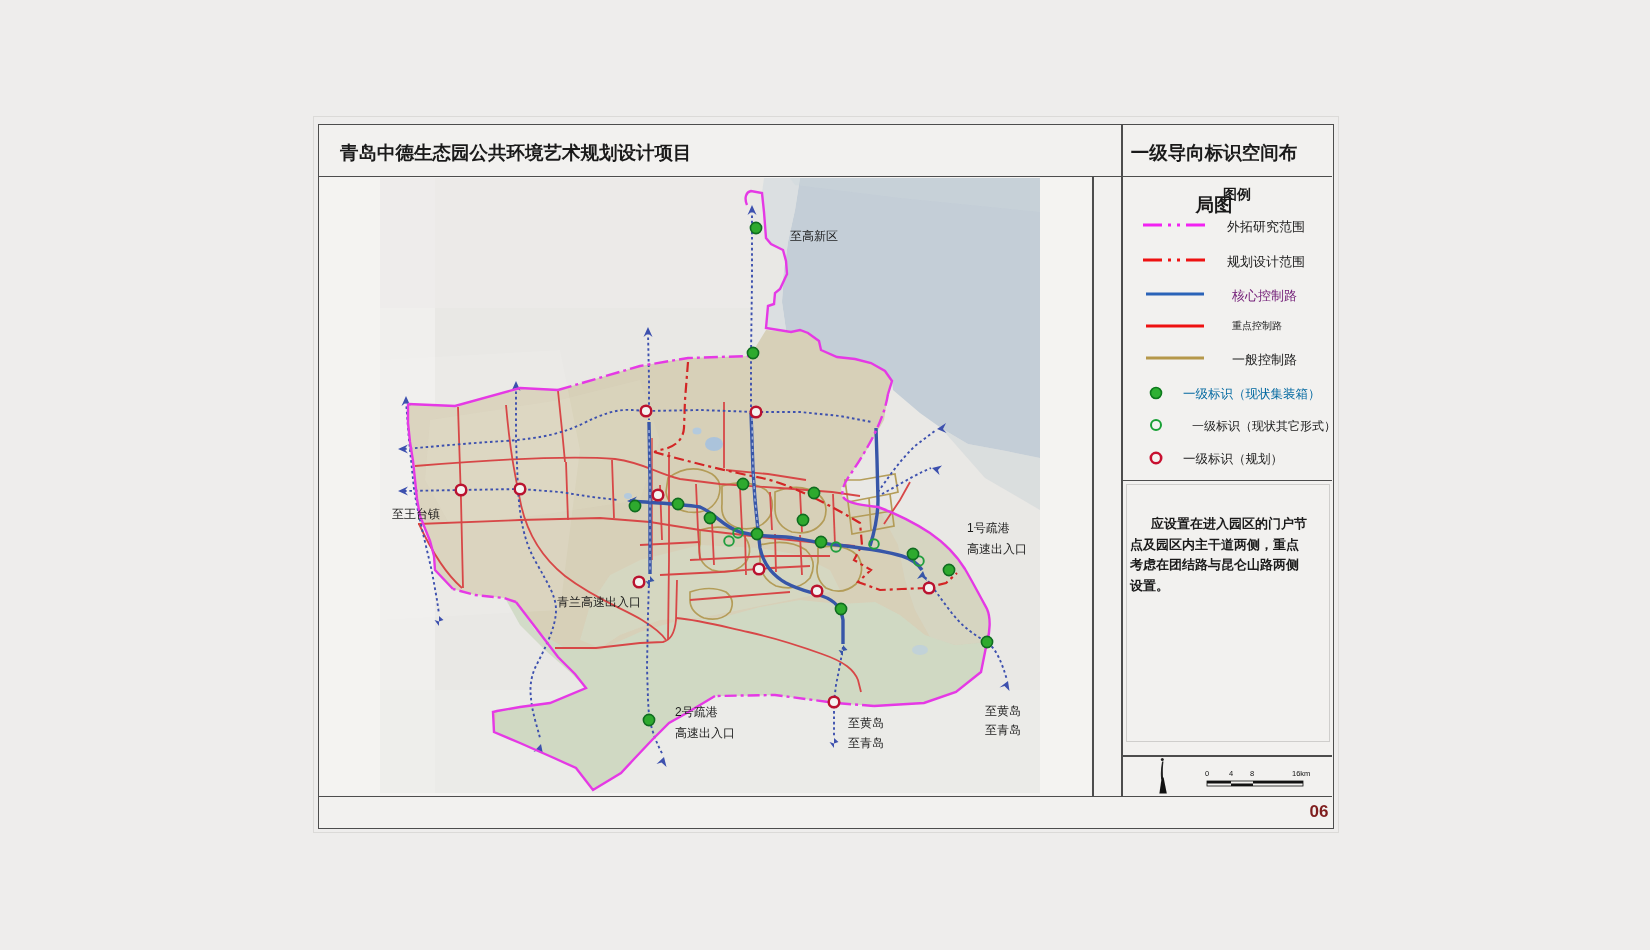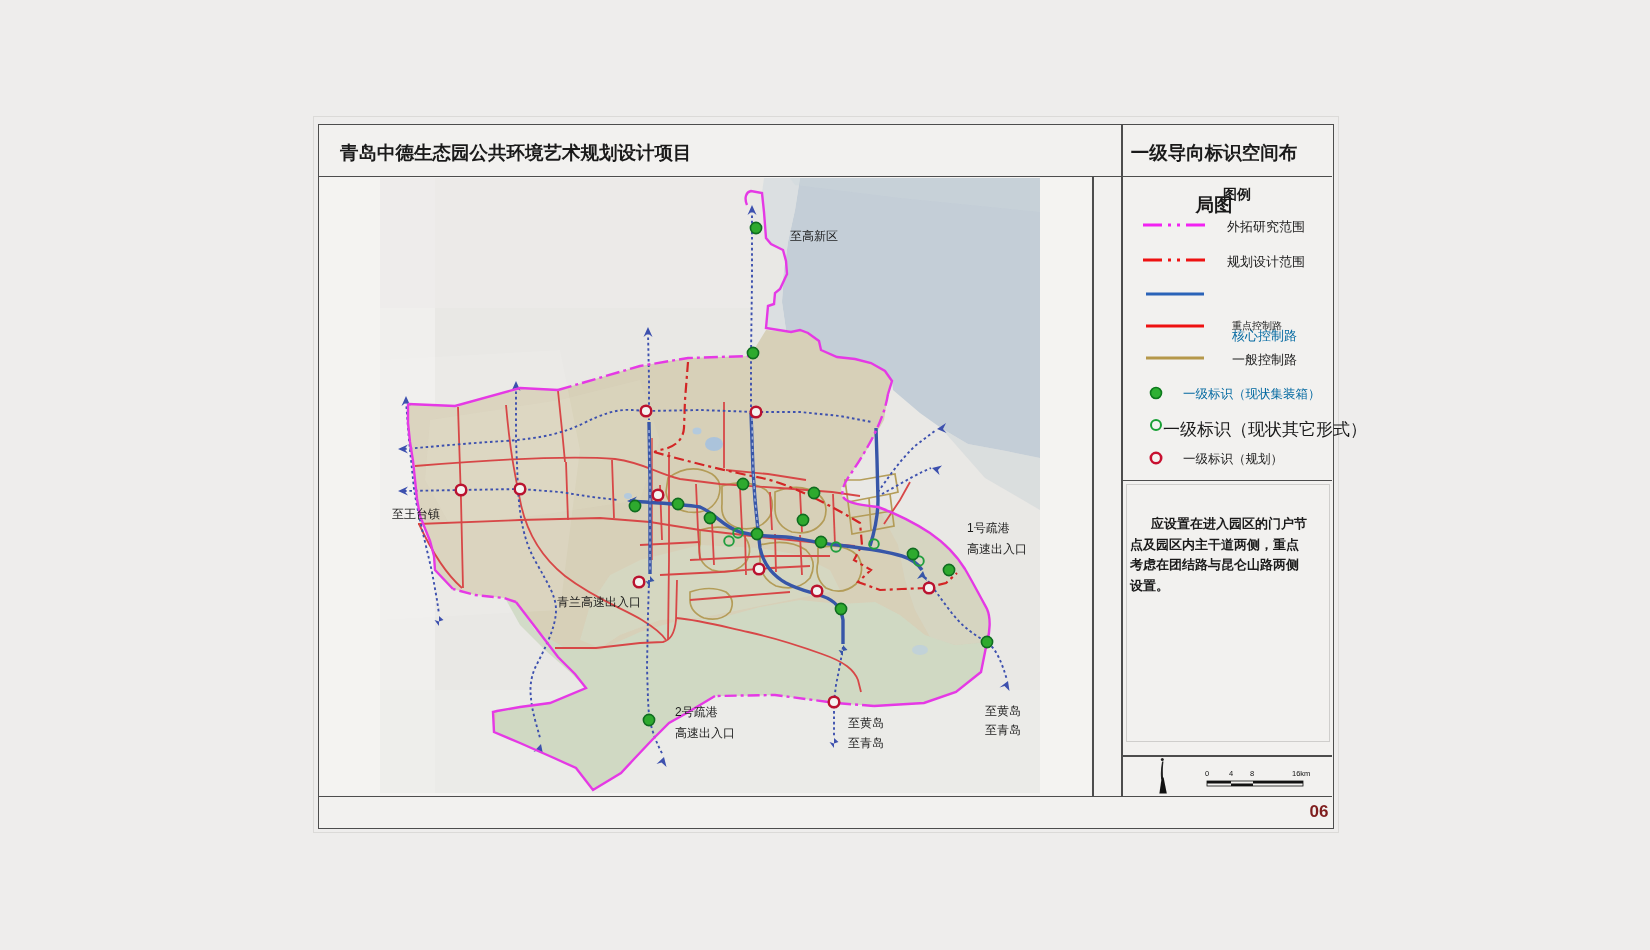--- a/index.html
+++ b/index.html
@@ -40,25 +40,25 @@
   <line x1="21" y1="84" x2="85" y2="84" stroke="#ee1111" stroke-width="3" stroke-dasharray="19 6 3 6 3 6"></line>
   <line x1="24" y1="118" x2="82" y2="118" stroke="#2a63b8" stroke-width="3.2"></line>
   <line x1="24" y1="150" x2="82" y2="150" stroke="#ee1111" stroke-width="3.2"></line>
   <line x1="24" y1="182" x2="82" y2="182" stroke="#b5984a" stroke-width="2.8"></line>
   <circle cx="34" cy="217" r="5.5" fill="#2eb133" stroke="#0c7a1c" stroke-width="1.6"></circle>
   <circle cx="34" cy="249" r="5" fill="#f4f3f1" stroke="#18a035" stroke-width="2"></circle>
   <circle cx="34" cy="282" r="5.2" fill="#f4f3f1" stroke="#c81030" stroke-width="2.6"></circle>
 </svg>
 <div class="abs" style="left:1227px;top:218px;font-size:13px;color:#1a1a1a;">外拓研究范围</div>
 <div class="abs" style="left:1227px;top:253px;font-size:13px;color:#1a1a1a;">规划设计范围</div>
-<div class="abs" style="left:1232px;top:287px;font-size:13px;color:#0369a1;margin-top:40px;">核心控制路</div>
+<div class="abs" style="left:1232px;top:287px;font-size:13px;color:#701a75;">核心控制路</div>
 <div class="abs" style="left:1232px;top:319px;font-size:10px;color:#1a1a1a;">重点控制路</div>
 <div class="abs" style="left:1232px;top:351px;font-size:13px;color:#1a1a1a;">一般控制路</div>
 <div class="abs" style="left:1183px;top:386px;font-size:12.5px;color:#0369a1;">一级标识（现状集装箱）</div>
-<div class="abs" style="left:1163px;top:418px;font-size:17px;color:#1a1a1a;">一级标识（现状其它形式）</div>
+<div class="abs" style="left:1192px;top:418px;font-size:12px;color:#1a1a1a;">一级标识（现状其它形式）</div>
 <div class="abs" style="left:1183px;top:451px;font-size:12.5px;color:#1a1a1a;">一级标识（规划）</div>
 
 <div class="abs" style="left:1126px;top:484px;width:202px;height:256px;border:1px solid #cfcecc;"></div>
 <div class="abs" style="left:1130px;top:514px;width:177px;font-size:13px;line-height:20.5px;color:#1a1a1a;text-indent:21px;font-weight:bold;">应设置在进入园区的门户节点及园区内主干道两侧，重点考虑在团结路与昆仑山路两侧设置。</div>
 
 <svg class="abs" style="left:1122px;top:755px;" width="210" height="40" viewBox="0 0 210 40">
 
   <circle cx="40.3" cy="4.5" r="1.5" fill="#222"></circle>
   <path d="M40.1,6.5 C38.8,13 38.5,19 39.2,24.5 L41.2,24.5 C40.6,18 40.8,11 41.5,6.5 Z" fill="#222"></path>
   <path d="M39.7,22.5 L37.4,38.6 L44.8,38.6 L41.6,22.5 Z" fill="#111"></path>

